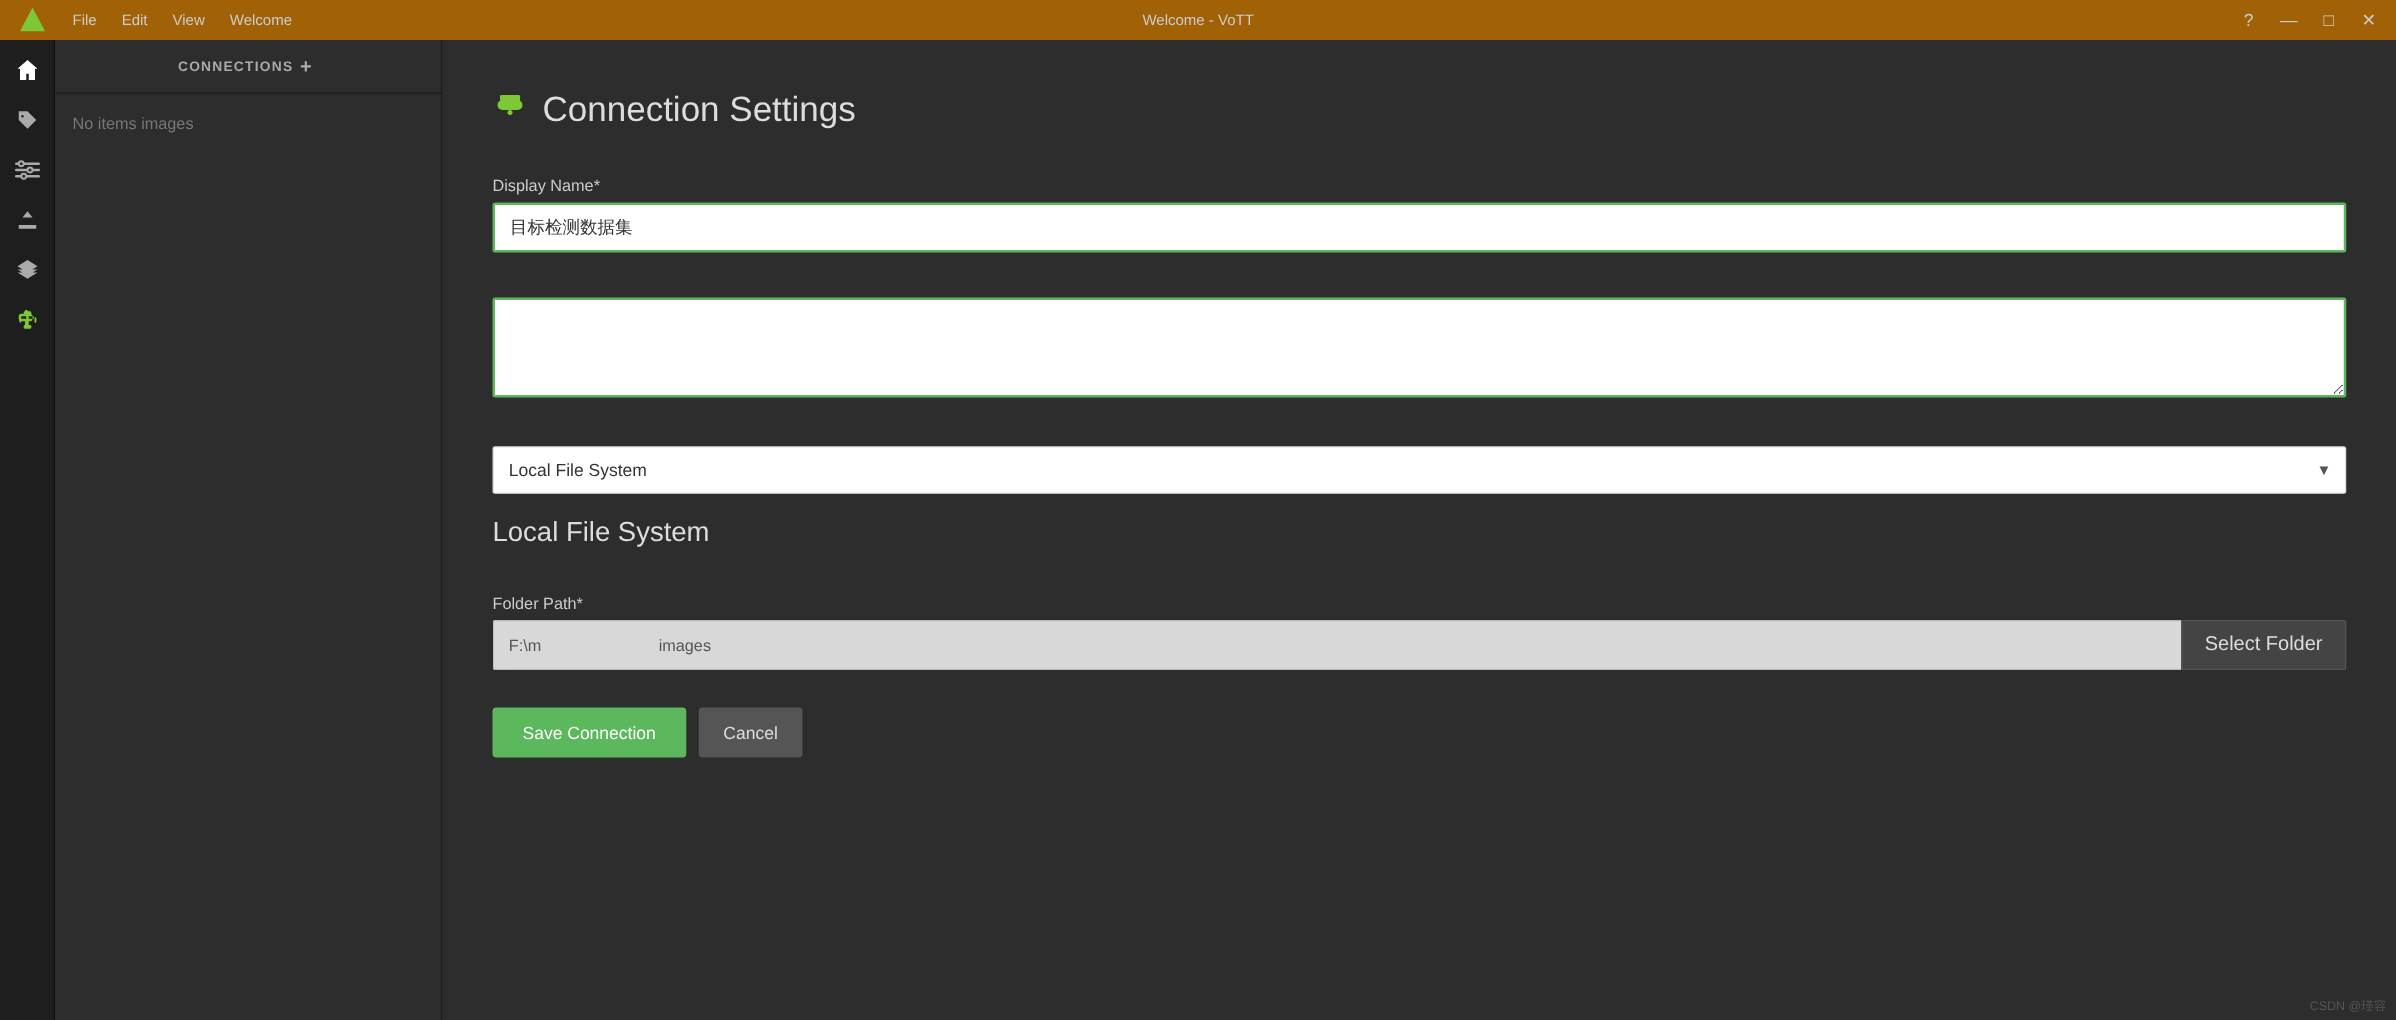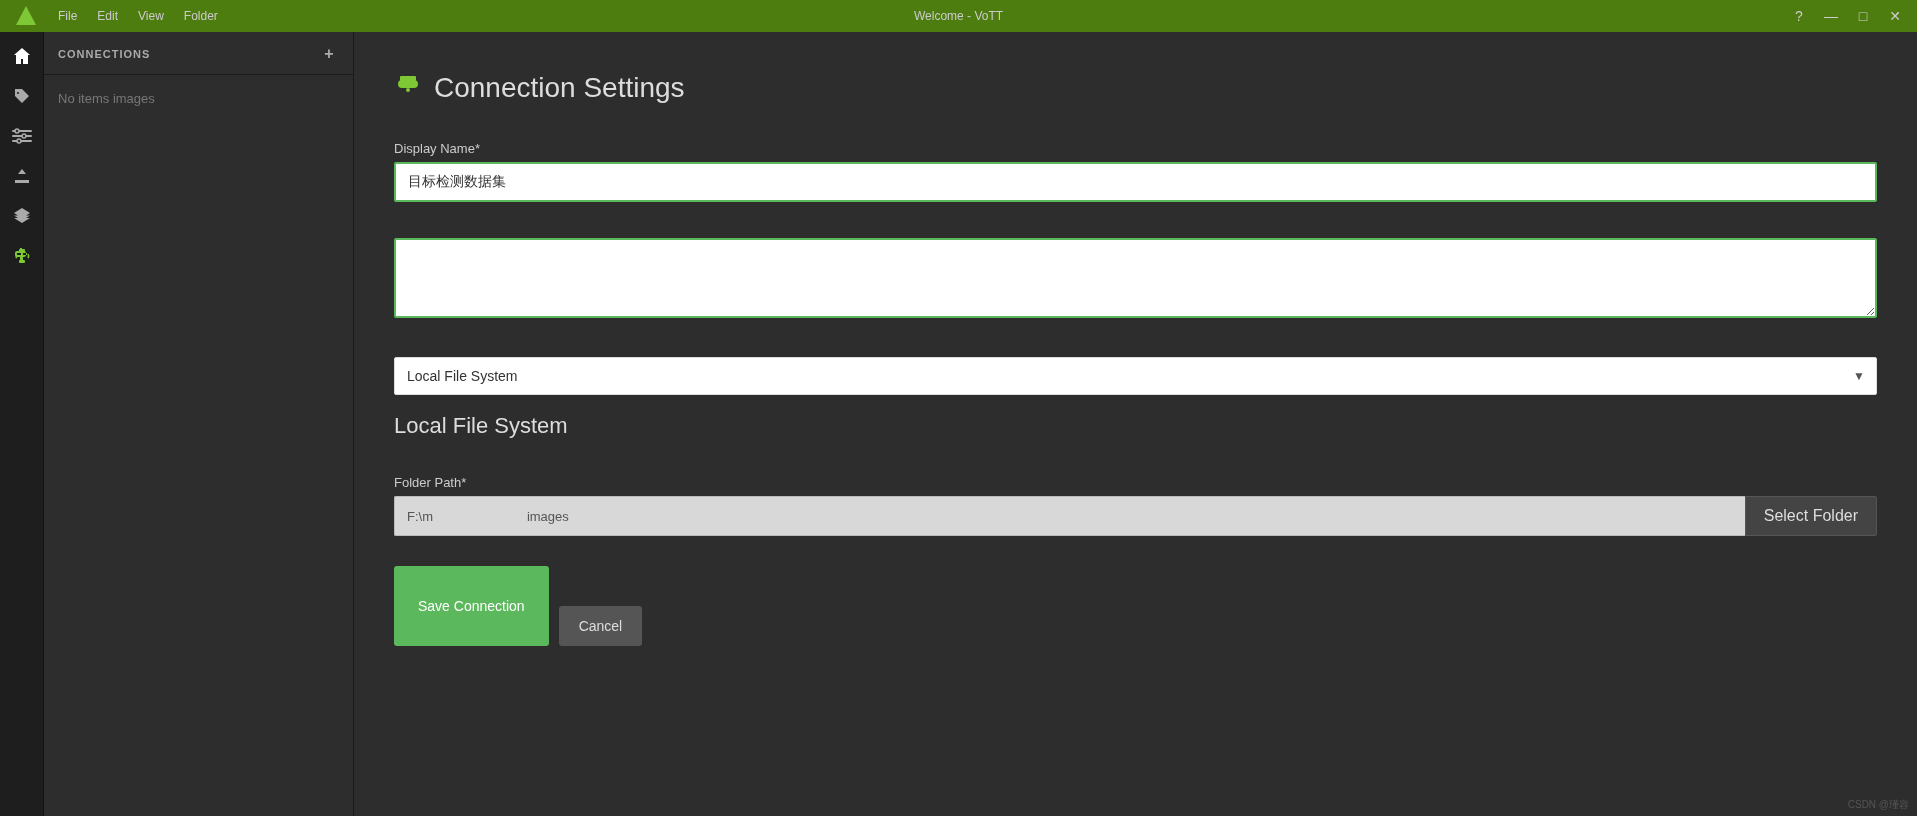--- a/index.html
+++ b/index.html
@@ -9,21 +9,21 @@
       color: #ccc;
       width: 1917px;
       height: 816px;
       overflow: hidden;
       font-size: 13px;
     }
 
     
     #titlebar {
       height: 32px;
-      background: #4d7c0f;
+      background: #a16207;
       display: flex;
       align-items: center;
       justify-content: space-between;
       padding: 0 8px;
       user-select: none;
     }
     #titlebar-menu {
       display: flex;
       align-items: center;
       gap: 0;
@@ -92,21 +92,21 @@
     #connections-panel {
       width: 310px;
       background: #2d2d2d;
       border-right: 1px solid #1a1a1a;
       display: flex;
       flex-direction: column;
     }
     #connections-header {
       display: flex;
       align-items: center;
-      justify-content: space-between;
+      justify-content: center;
       padding: 12px 14px 10px;
       border-bottom: 1px solid #1a1a1a;
     }
     #connections-title {
       font-size: 11px;
       font-weight: bold;
       color: #aaa;
       letter-spacing: 1px;
       text-transform: uppercase;
     }
@@ -258,21 +258,20 @@
       cursor: pointer;
     }
     .btn-cancel {
       background: #555;
       color: #ddd;
       border: none;
       border-radius: 3px;
       padding: 12px 20px;
       font-size: 14px;
       cursor: pointer;
-      margin-top: 40px;
     }
 
     
     #watermark {
       position: fixed;
       bottom: 4px;
       right: 8px;
       font-size: 10px;
       color: #555;
     }
@@ -284,21 +283,21 @@
   <div id="titlebar-menu">
 
     <div class="icon-btn active-green" style="margin-right:4px;">
       <svg width="22" height="22" viewBox="0 0 22 22">
         <polygon points="11,1 21,20 1,20" fill="#7ec836"></polygon>
       </svg>
     </div>
     <span class="menu-item">File</span>
     <span class="menu-item">Edit</span>
     <span class="menu-item">View</span>
-    <span class="menu-item">Folder</span>
+    <span class="menu-item">Welcome</span>
   </div>
   <span id="titlebar-title">Welcome - VoTT</span>
   <div id="titlebar-controls">
     <div class="titlebar-btn">?</div>
     <div class="titlebar-btn">―</div>
     <div class="titlebar-btn">□</div>
     <div class="titlebar-btn close">✕</div>
   </div>
 </div>
 

